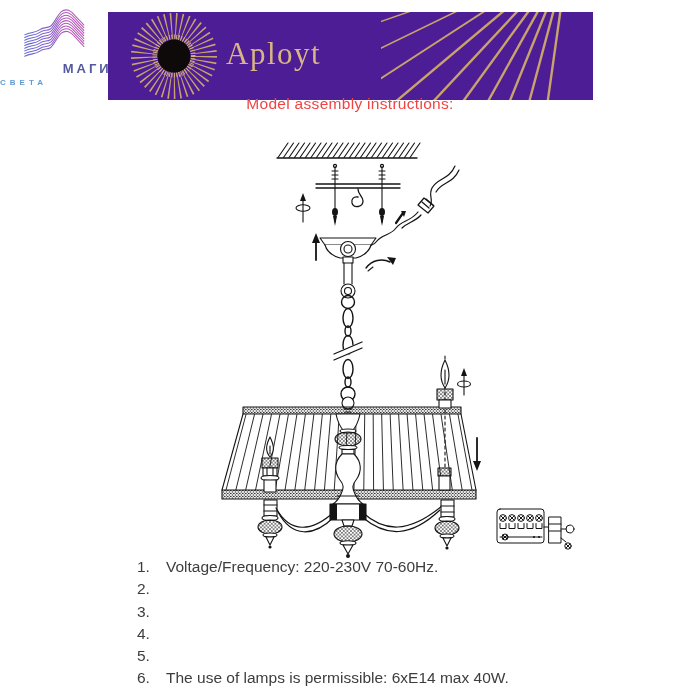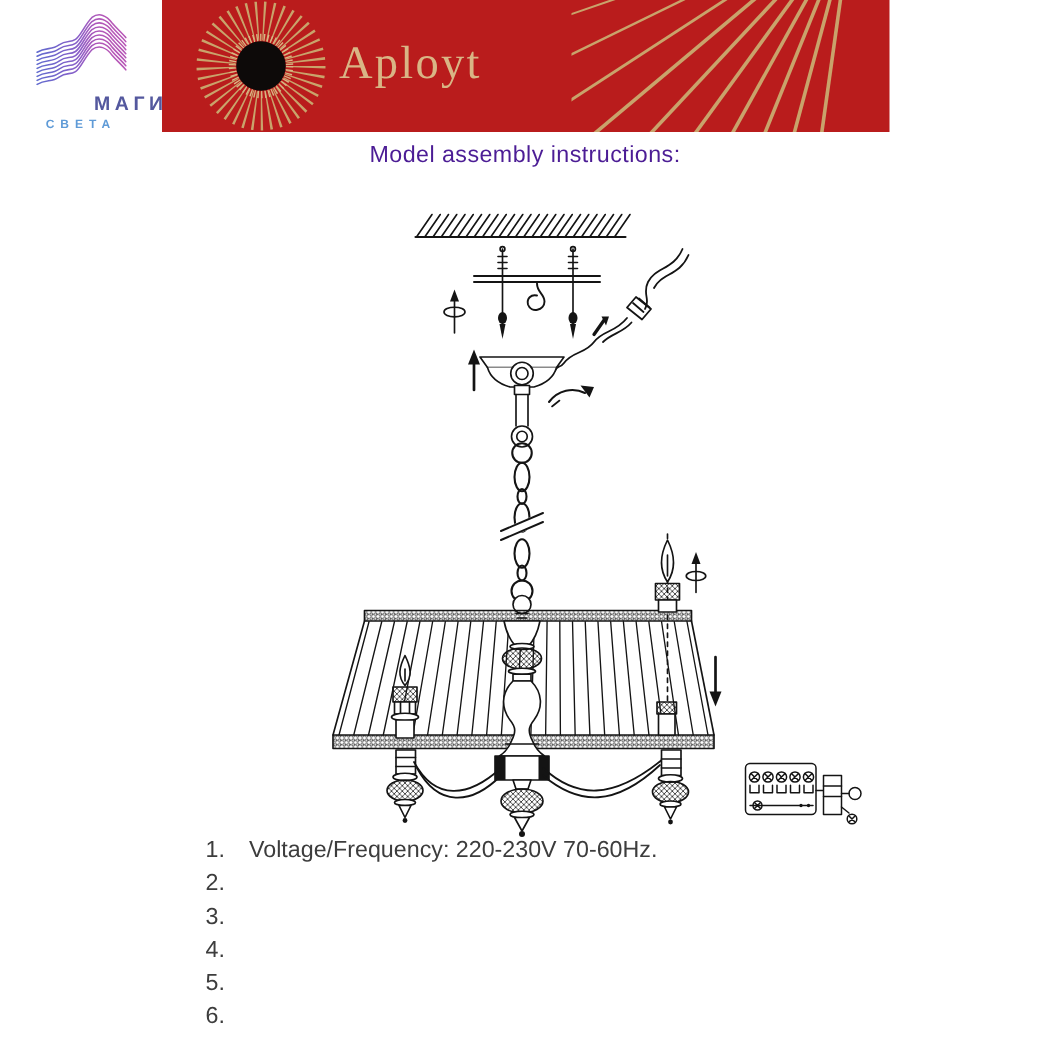--- a/index.html
+++ b/index.html
@@ -4,31 +4,31 @@
 <style>
   html,body{margin:0;padding:0;background:#fff;}
   .page{position:relative;width:700px;height:700px;background:#fff;overflow:hidden;
         font-family:"Liberation Sans",sans-serif;color:#3d3d3d;}
 
   
   .logo{position:absolute;left:0;top:0;width:108px;height:95px;background:#fff;}
   .logo svg{position:absolute;left:6px;top:8px;}
   .logo-main{position:absolute;left:0;top:61px;width:108px;text-align:right;
              font-size:13px;font-weight:bold;letter-spacing:3px;color:#54589e;padding-left:16px;}
-  .logo-sub{position:absolute;left:0;top:78px;width:108px;text-align:center;
+  .logo-sub{position:absolute;left:0;top:78px;width:108px;text-align:left;
             font-size:8px;font-weight:bold;letter-spacing:4px;color:#5f9bd7;}
-  .banner{position:absolute;left:108px;top:0;width:485px;height:88px;background:#b91c1c;overflow:hidden;}
+  .banner{position:absolute;left:108px;top:12px;width:485px;height:88px;background:#4c1d95;overflow:hidden;}
   .burst{position:absolute;left:16px;top:0;width:102px;height:88px;}
   .brand{position:absolute;left:118px;top:24px;font-family:"Liberation Serif",serif;
          font-size:31px;color:#d9b585;letter-spacing:1.5px;}
   .rays{position:absolute;right:0;top:0;width:212px;height:88px;}
 
   
   .title{position:absolute;left:0;top:94px;width:700px;text-align:center;
-         font-size:15.5px;letter-spacing:.3px;color:#4c1d95;line-height:19px;}
+         font-size:15.5px;letter-spacing:.3px;color:#ef4444;line-height:19px;}
 
   
   svg.diagram{position:absolute;left:140px;top:138px;width:460px;height:425px;
               fill:none;stroke:#141414;stroke-width:1.1;stroke-linecap:round;stroke-linejoin:round;}
 
   
   .list{position:absolute;left:137px;top:556px;width:470px;font-size:15.5px;color:#3d3d3d;}
   .li{display:flex;line-height:22.3px;}
   .li .num{width:29px;flex:none;}
 </style>
@@ -362,16 +362,17 @@
       <span class="num">3.</span>
     </div>
     <div class="li">
       <span class="num">4.</span>
     </div>
     <div class="li">
       <span class="num">5.</span>
     </div>
     <div class="li">
       <span class="num">6.</span>
+      <span class="txt">The use of lamps is permissible: 6xE14 max 40W.</span>
     </div>
   </div>
 
 </div>
 
 </body></html>

